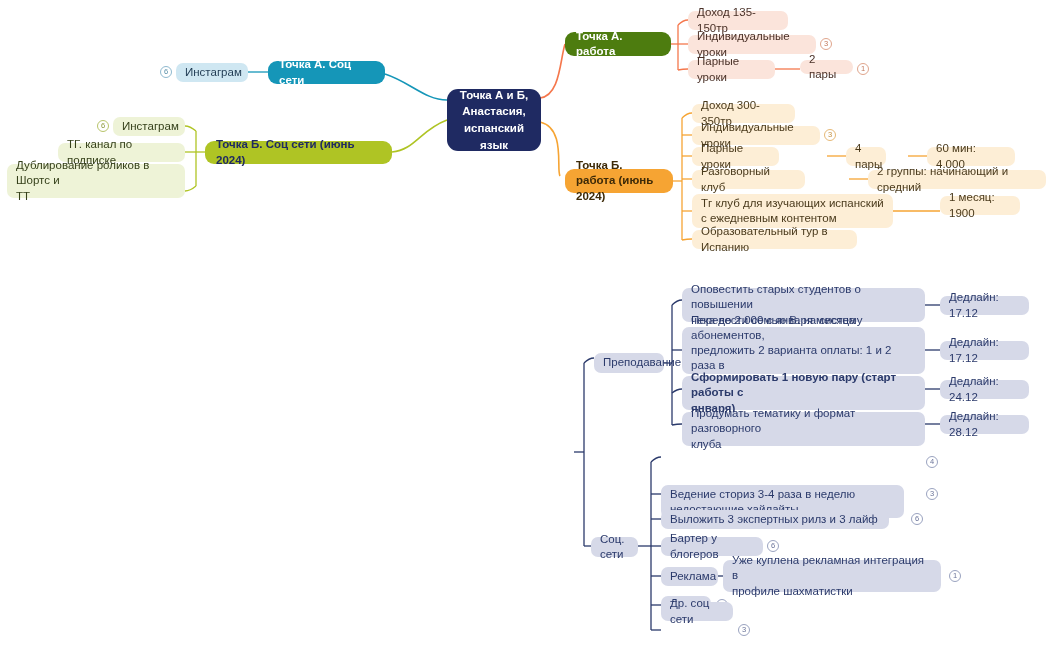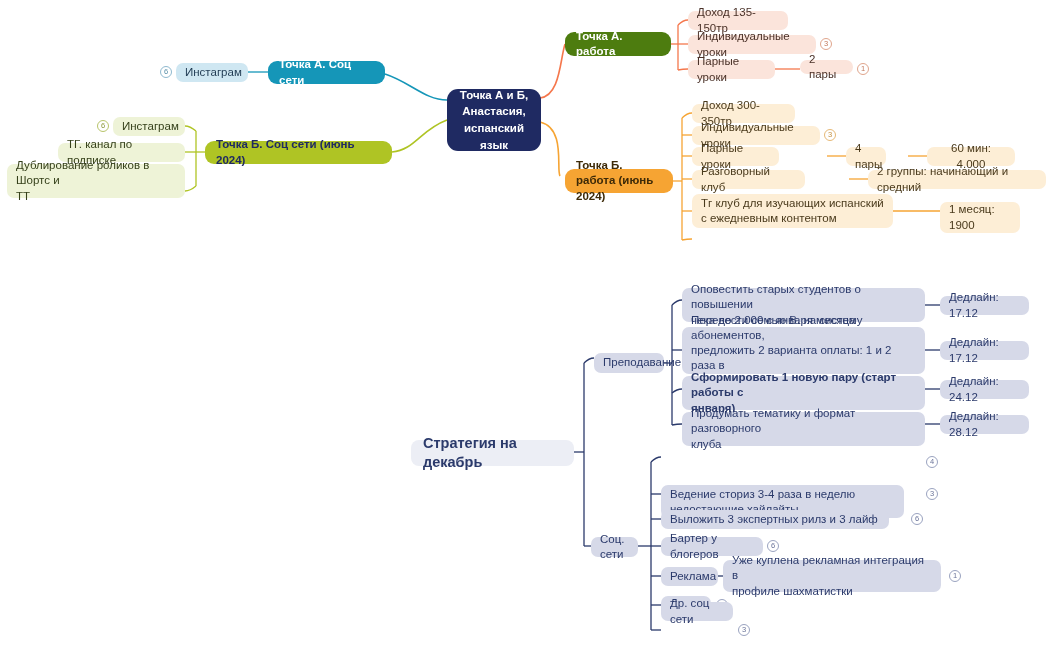--- a/index.html
+++ b/index.html
@@ -151,28 +151,28 @@
   <div class="node leaf-salmon" style="left:688px;top:60px;width:87px;height:19px;">Парные уроки</div>
   <div class="node leaf-salmon" style="left:800px;top:60px;width:53px;height:14px;">2 пары</div>
   <div class="badge sal" style="left:857px;top:63px;">1</div>
 
   <div class="node hdr hdr-orange" style="left:565px;top:169px;width:108px;height:24px;">Точка Б. работа (июнь 2024)</div>
   <div class="node leaf-orange" style="left:692px;top:104px;width:103px;height:19px;">Доход 300-350тр</div>
   <div class="node leaf-orange" style="left:692px;top:126px;width:128px;height:19px;">Индивидуальные уроки</div>
   <div class="badge org" style="left:824px;top:129px;">3</div>
   <div class="node leaf-orange" style="left:692px;top:147px;width:87px;height:19px;">Парные уроки</div>
   <div class="node leaf-orange" style="left:846px;top:147px;width:40px;height:19px;">4 пары</div>
-  <div class="node leaf-orange" style="left:927px;top:147px;width:88px;height:19px;text-align:center;">60 мин: 4.000</div>
+  <div class="node leaf-orange" style="left:927px;top:147px;width:88px;height:19px;">60 мин: 4.000</div>
   <div class="node leaf-orange" style="left:692px;top:170px;width:113px;height:19px;">Разговорный клуб</div>
   <div class="node leaf-orange" style="left:868px;top:170px;width:178px;height:19px;">2 группы: начинающий и средний</div>
   <div class="node leaf-orange" style="left:692px;top:194px;width:201px;height:34px;">Тг клуб для изучающих испанский
 с ежедневным контентом</div>
-  <div class="node leaf-orange" style="left:940px;top:202px;width:80px;height:31px;">1 месяц: 1900</div>
-
-  <div class="node title-gray" style="left:411px;top:440px;width:163px;height:26px;">Стратегия на декабрь</div>
+  <div class="node leaf-orange" style="left:940px;top:196px;width:80px;height:19px;">1 месяц: 1900</div>
+  <div class="node leaf-orange" style="left:692px;top:230px;width:165px;height:19px;">Образовательный тур в Испанию</div>
+
 
   <div class="node leaf-gray" style="left:594px;top:353px;width:70px;height:20px;">Преподавание</div>
 
   <div class="node leaf-gray" style="left:682px;top:288px;width:243px;height:34px;">Оповестить старых студентов о повышении
 чека до 2.000 с января месяца</div>
   <div class="node leaf-gray" style="left:940px;top:296px;width:89px;height:19px;">Дедлайн: 17.12</div>
 
   <div class="node leaf-gray" style="left:682px;top:327px;width:243px;height:47px;">Перевести семью В. на систему абонементов,
 предложить 2 варианта оплаты: 1 и 2 раза в
 месяц.</div>

